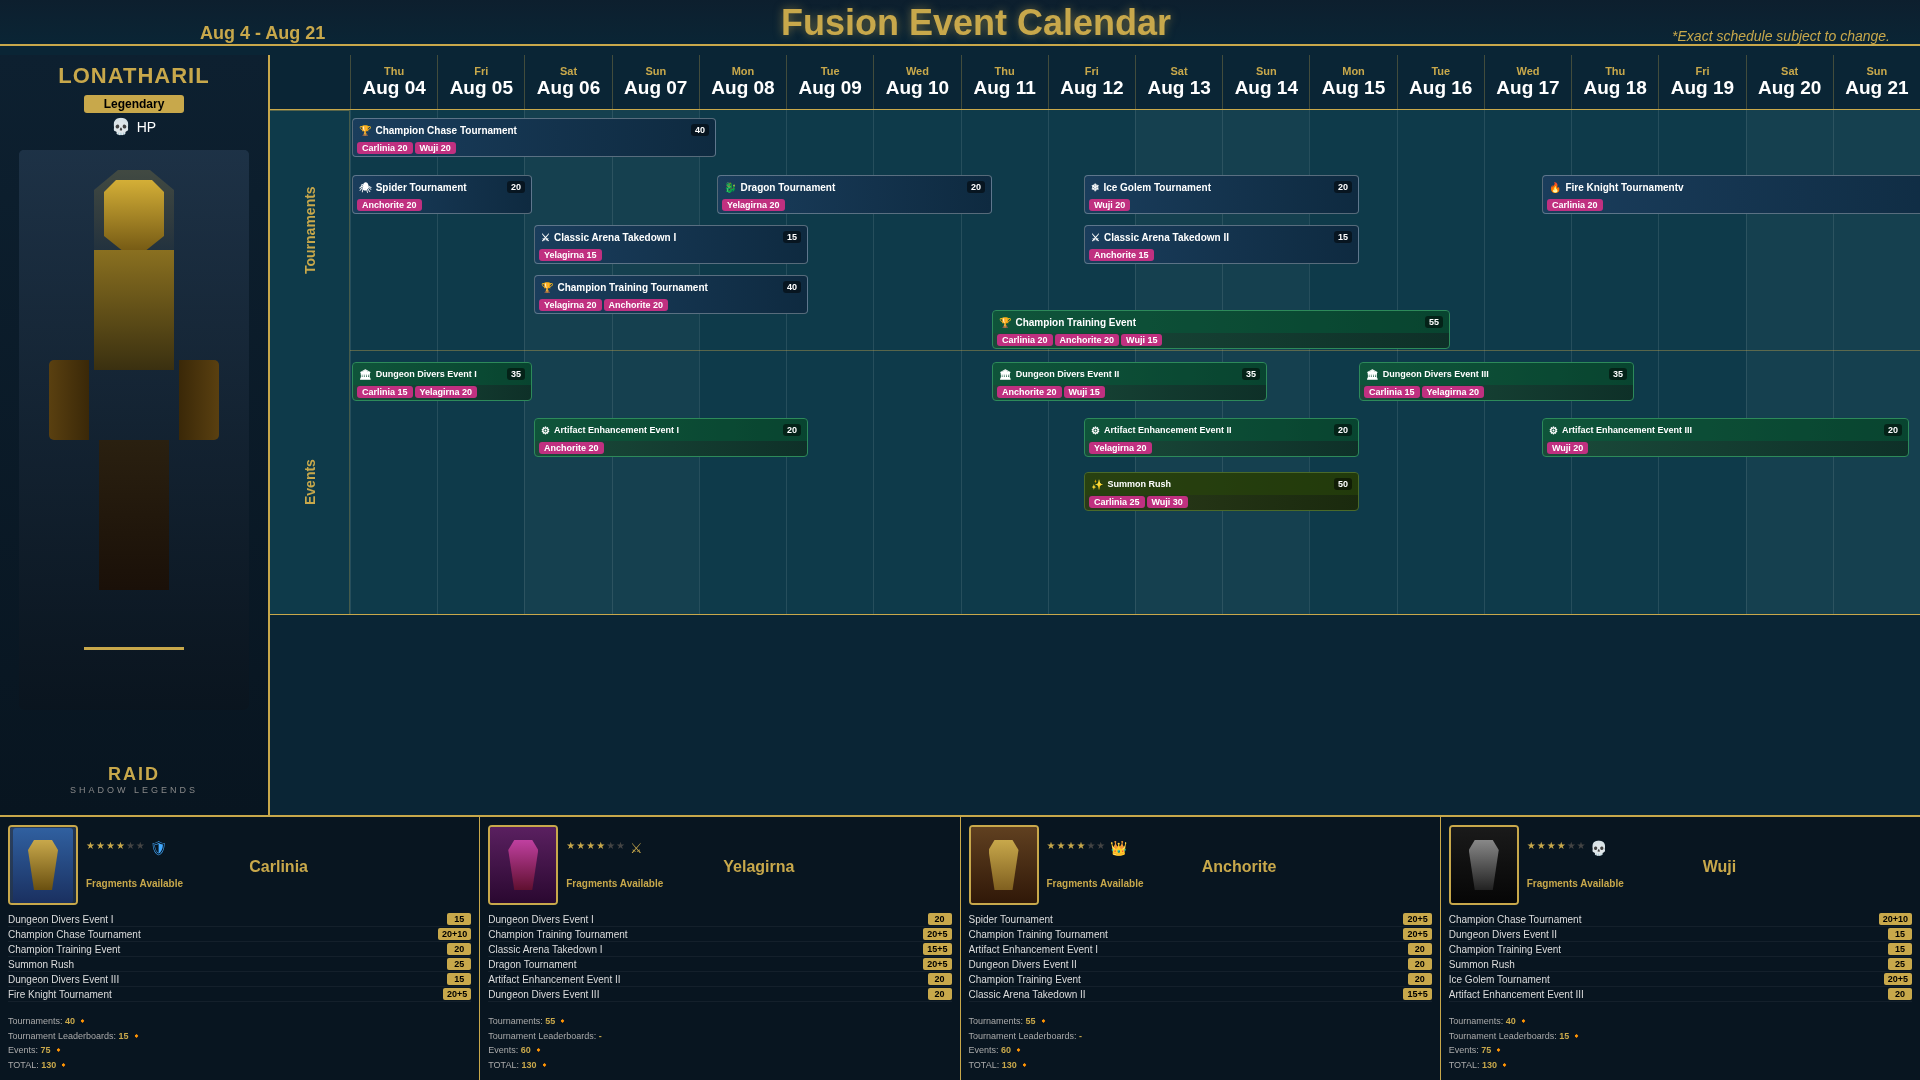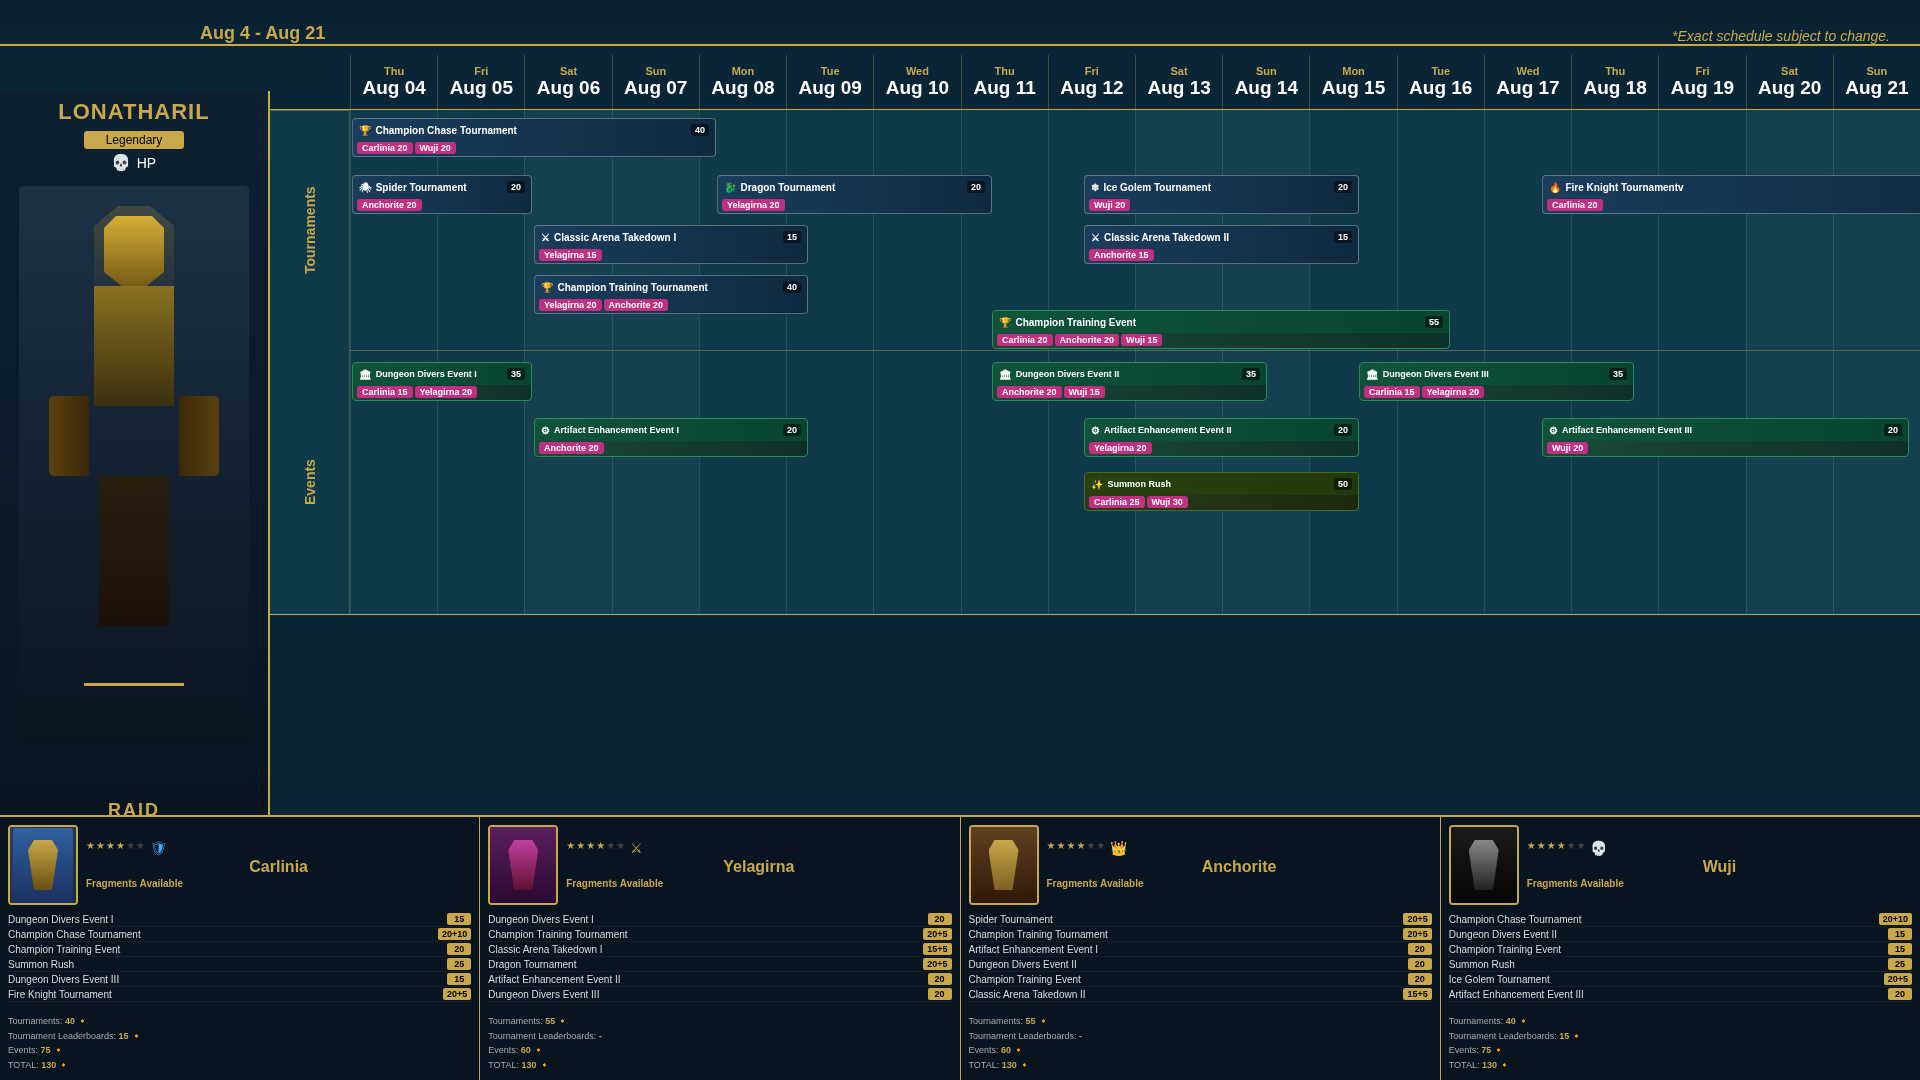--- a/index.html
+++ b/index.html
@@ -47,38 +47,37 @@
     
     .left-panel {
       position: absolute;
       left: 0;
       top: 55px;
       width: 270px;
       height: 760px;
       background: linear-gradient(180deg, #0d2030 0%, #081520 100%);
       border-right: 2px solid #c8a84b;
       overflow: hidden;
-      margin-top: 36px;
     }
     .char-name {
       text-align: center;
       color: #c8a84b;
       font-size: 22px;
       font-weight: bold;
       padding: 8px 0 4px;
       letter-spacing: 1px;
     }
     .char-badge {
       text-align: center;
       margin: 2px auto;
       display: block;
       background: #c8a84b;
       color: #000;
       font-size: 12px;
-      font-weight: normal;
+      font-weight: bold;
       width: 100px;
       border-radius: 3px;
       padding: 2px 0;
     }
     .char-hp {
       display: flex;
       align-items: center;
       justify-content: center;
       color: #fff;
       font-size: 14px;
@@ -350,20 +349,21 @@
       line-height: 1.6;
     }
     .total-highlight { color: #c8a84b; font-weight: bold; }
     .frag-label { color: #c8a84b; font-size: 10px; font-weight: bold; margin-bottom: 1px; }
   </style>
 </head>
 <body>
 
 <div class="header">
   <span class="header-date">Aug 4 - Aug 21</span>
+  <h1 class="header-title">Fusion Event Calendar</h1>
   <span class="header-note">*Exact schedule subject to change.</span>
 </div>
 
 <div class="left-panel">
   <div class="char-name">LONATHARIL</div>
   <span class="char-badge">Legendary</span>
   <div class="char-hp">
     <span class="hp-icon">💀</span>
     <span>HP</span>
   </div>

